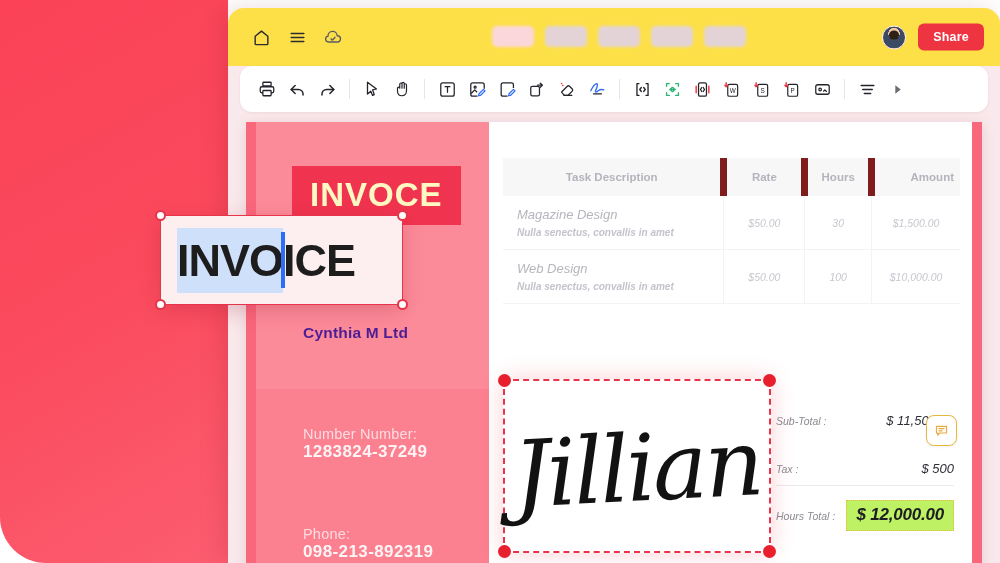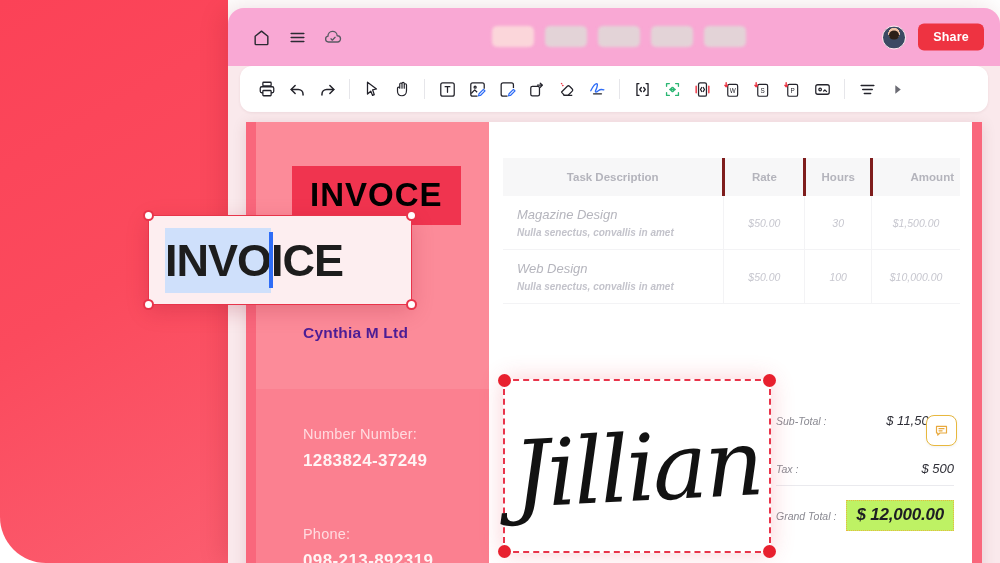--- a/index.html
+++ b/index.html
@@ -40,21 +40,21 @@
     border-top-left-radius: 16px;
     border-top-right-radius: 16px;
     box-shadow: -6px 0 24px rgba(120,0,20,0.14);
     overflow: hidden;
   }
 
   
   #chrome-bar {
     position: relative;
     height: 58px;
-    background: #f9a8d4;
+    background: #fde047;
     display: flex;
     align-items: center;
     padding: 0 14px 0 18px;
   }
   .chrome-icon {
     width: 30px; height: 30px;
     display: flex; align-items: center; justify-content: center;
     margin-right: 6px;
     cursor: pointer;
   }
@@ -163,21 +163,21 @@
     width: 233px; height: 267px;
     background: #fc8b99;
   }
   #inv-title-box {
     position: absolute;
     left: 46px; top: 44px;
     background: #f0344f;
     padding: 12px 18px 14px;
   }
   #inv-title-text {
-    color: #000000;
+    color: #fef9c3;
     font-size: 33px;
     font-weight: bold;
     letter-spacing: 1px;
     line-height: 1;
   }
   #inv-company {
     position: absolute;
     left: 57px; top: 202px;
     color: #4c1d95;
     font-size: 15.5px;
@@ -188,21 +188,20 @@
   .inv-field-label {
     color: #ffdbe0;
     font-size: 14.5px;
     letter-spacing: .2px;
   }
   .inv-field-value {
     color: #fff4f5;
     font-size: 17px;
     font-weight: bold;
     letter-spacing: .4px;
-    margin-top: 9px;
   }
 
   
   #inv-right {
     position: relative;
     flex: 1 1 auto;
     background: #ffffff;
     padding: 28px 0 0 0;
   }
   #inv-right-stripe {
@@ -217,21 +216,21 @@
     margin: 8px 26px 0 14px;
     border-collapse: collapse;
   }
   #tbl thead th {
     background: #f7f7f8;
     color: #b4b4bc;
     font-size: 11.5px;
     font-weight: bold;
     padding: 13px 6px;
     text-align: center;
-    border-right: 3px solid #7f1d1d;
+    border-right: 7px solid #7f1d1d;
   }
   #tbl thead th:last-child { border-right: none; }
   #tbl thead th.c-desc { width: 205px; }
   #tbl thead th.c-rate { width: 75px; }
   #tbl thead th.c-hours { width: 62px; }
   #tbl thead th.c-amt { width: 82px; text-align: right; }
   #tbl tbody td {
     border-bottom: 1px solid #f3f3f5;
     border-right: 1px solid #f3f3f5;
     padding: 11px 6px;
@@ -328,22 +327,22 @@
     font-size: 10.5px;
     font-style: italic;
     font-weight: bold;
     color: #6c6c74;
     letter-spacing: .8px;
   }
 
   
   #edit-overlay {
     position: absolute;
-    left: 148px; top: 215px;
-    width: 264px; height: 90px;
+    left: 160px; top: 215px;
+    width: 243px; height: 90px;
     background: #fdeef0;
     border: 1.6px solid #e8344a;
     display: flex; align-items: center;
     padding-left: 16px;
     box-shadow: 0 6px 20px rgba(150,20,40,0.22);
   }
   #edit-text {
     font-size: 45px;
     font-weight: bold;
     color: #1d1d1d;
@@ -637,21 +636,21 @@
             <div class="tot-row">
               <span class="tot-label">Sub-Total :</span>
               <span class="tot-value">$ 11,500.00</span>
             </div>
             <div class="tot-row">
               <span class="tot-label">Tax :</span>
               <span class="tot-value">$ 500</span>
             </div>
             <div id="tot-divider"></div>
             <div id="grand-row">
-              <span id="grand-label">Grand Total :</span>
+              <span id="grand-label">Hours Total :</span>
               <span id="grand-value-box">
                 <span id="grand-value">$ 12,000.00</span>
               </span>
             </div>
             <div id="comment-badge">
               <svg width="15" height="15" viewBox="0 0 24 24" fill="none" stroke="#e8a93e" stroke-width="1.9" stroke-linecap="round" stroke-linejoin="round">
                 <path d="M4 5.5h16v10.5H9.5L6 19.5V16H4z"></path>
                 <path d="M8 9h8M8 12.5h5"></path>
               </svg>
             </div>

